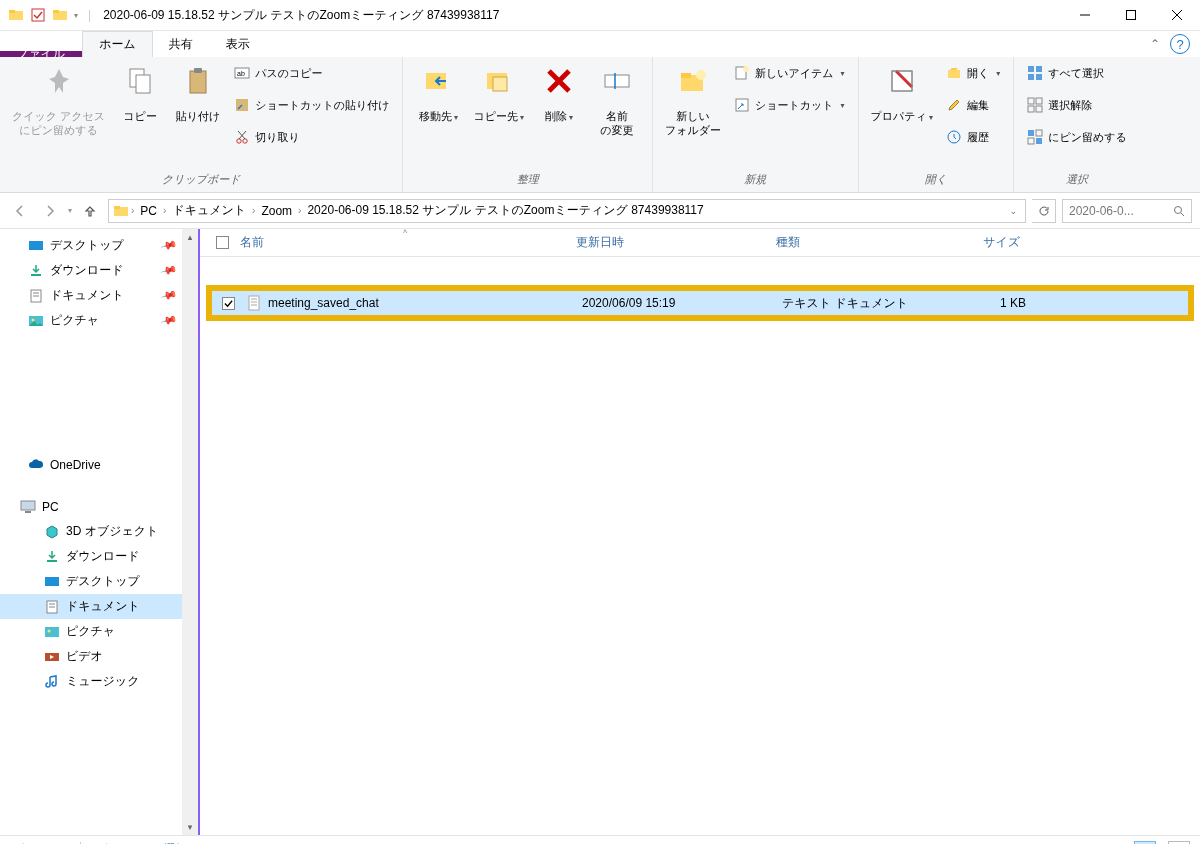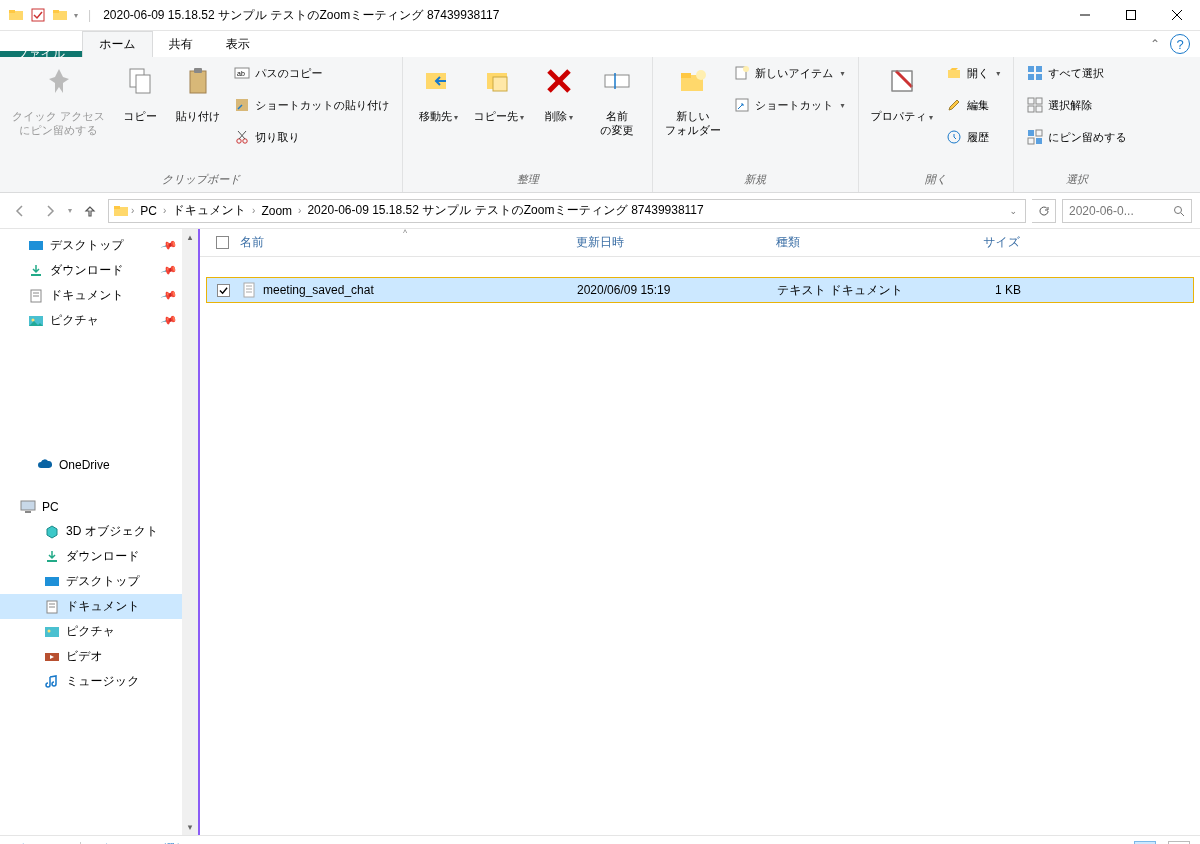--- a/index.html
+++ b/index.html
@@ -9,21 +9,21 @@
 .titlebar-left { display: flex; align-items: center; gap: 6px; padding-left: 8px; }
 .titlebar-icon { width: 16px; height: 16px; }
 .title-text { padding-left: 8px; font-size: 12px; }
 .titlebar-gap { flex: 1; }
 .wincontrols { display: flex; }
 .wincontrols div { width: 46px; height: 31px; display: flex; align-items: center; justify-content: center; }
 .wincontrols svg { width: 10px; height: 10px; }
 
 .tabbar { height: 26px; display: flex; align-items: stretch; background: #fff; }
 .tab { padding: 0 16px; display: flex; align-items: center; font-size: 12px; border-right: 1px solid transparent; }
-.tab.file { background: #0f766e; color: #fff; margin-top: 20px; }
+.tab.file { background: #701a75; color: #fff; margin-top: 20px; }
 .tab.active { background: #f5f6f7; border: 1px solid #dadbdc; border-bottom: none; }
 .tabbar-gap { flex: 1; display:flex; justify-content:flex-end; align-items:center; padding-right:10px; gap:10px;}
 .help-icon { width:20px; height:20px; border:1px solid #1979ca; border-radius:50%; color:#1979ca; display:flex; align-items:center; justify-content:center; font-size:13px;}
 
 .ribbon { height: 136px; background: #f5f6f7; border-bottom: 1px solid #dadbdc; display: flex; }
 .rgroup { display: flex; flex-direction: column; border-right: 1px solid #e1e2e3; padding: 4px 6px 0; }
 .rgroup-body { flex: 1; display: flex; align-items: flex-start; }
 .rgroup-label { text-align: center; font-size: 11px; color: #666; padding: 3px 0 5px; font-style: italic; }
 .bigbtn { display: flex; flex-direction: column; align-items: center; justify-content: flex-start; padding: 4px 6px; min-width: 58px; gap: 12px; }
 .bigbtn .ico { width: 32px; height: 32px; display:flex; align-items:center; justify-content:center;}
@@ -58,21 +58,21 @@
 .filepane { flex: 1; display: flex; flex-direction: column; }
 .colheader { height: 28px; display: flex; align-items: center; border-bottom: 1px solid #e5e5e5; font-size: 12px; color: #3a6ea5; padding-left:8px;}
 .col-chk { width: 28px; display:flex; align-items:center; justify-content:center;}
 .col-name { width: 340px; padding-left:4px;}
 .col-date { width: 200px; }
 .col-type { width: 160px; }
 .col-size { width: 100px; text-align:right; padding-right:16px;}
 .chkbox { width:13px; height:13px; border:1px solid #888; background:#fff;}
 .sort-caret { width:100%; text-align:center; font-size:8px; color:#888; position:relative; top:-26px;}
 
-.filerow-wrap { border: 1px solid #eab308; margin: 8px 6px; }
+.filerow-wrap { border: 6px solid #eab308; margin: 16px 6px; }
 .filerow { display: flex; align-items: center; background: #cce8ff; height: 24px; font-size: 12px; padding-left:2px;}
 .filerow .col-chk .chkbox { display:flex; align-items:center; justify-content:center;}
 .filerow .check { width:9px; height:9px;}
 .fileicon { width:16px; height:16px; margin-right:6px;}
 
 .statusbar { height: 28px; border-top: 1px solid #e5e5e5; display: flex; align-items: center; padding: 0 10px; font-size: 12px; color: #1979ca; gap: 12px;}
 .status-sep { width:1px; height:16px; background:#ccc;}
 .statusbar-gap { flex:1;}
 .viewbtn { width:22px; height:18px; border:1px solid #bbb; display:flex; align-items:center; justify-content:center;}
 .viewbtn.active{ background:#cce8ff; border-color:#7ab8e8;}
@@ -459,21 +459,21 @@
           <svg viewBox="0 0 16 16">
             <rect x="1" y="3" width="14" height="10" fill="#4ac0d0"></rect>
             <circle cx="5" cy="7" r="1.5" fill="#ffe070"></circle>
             <path d="M1 13 l5 -5 l4 4 l2 -2 l3 3 z" fill="#2a9"></path>
           </svg>
         </span>
         <span>ピクチャ</span>
         <span class="pin">📌</span>
       </div>
     <div class="sb-spacer-big"></div>
-    <div class="sb-item" style="padding-left:37px;">
+    <div class="sb-item" style="padding-left:28px;">
         <span class="ico">
           <svg viewBox="0 0 16 16">
             <path d="M4 11 a3 3 0 0 1 0 -6 a4 4 0 0 1 7 -1 a3 3 0 0 1 1 7 z" fill="#0a64a4"></path>
           </svg>
         </span>
         <span>OneDrive</span>
       </div>
     <div class="sb-spacer"></div>
     <div class="sb-item" style="padding-left:20px;">
         <span class="ico">

